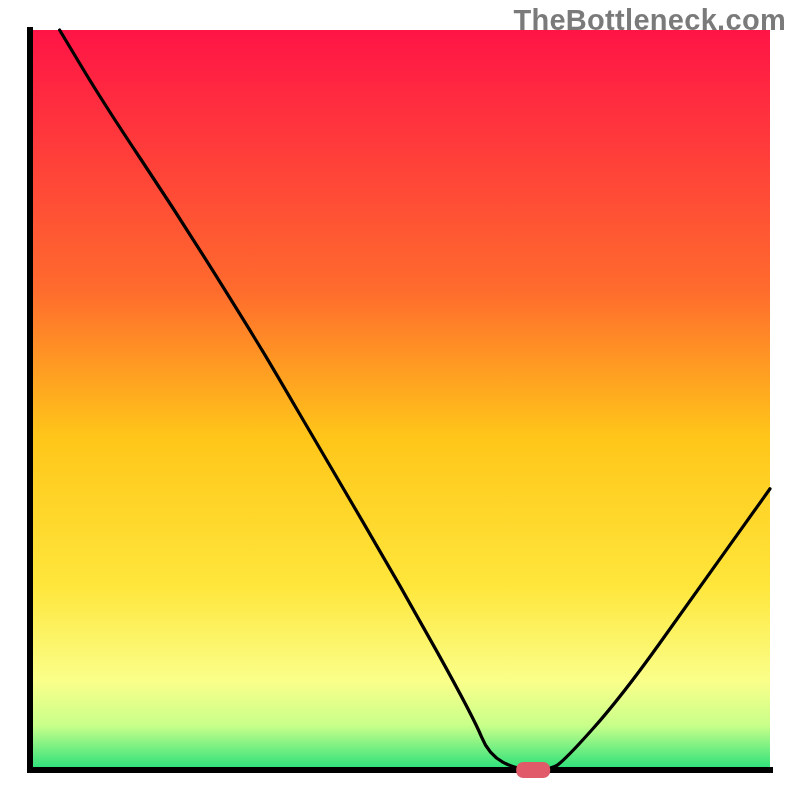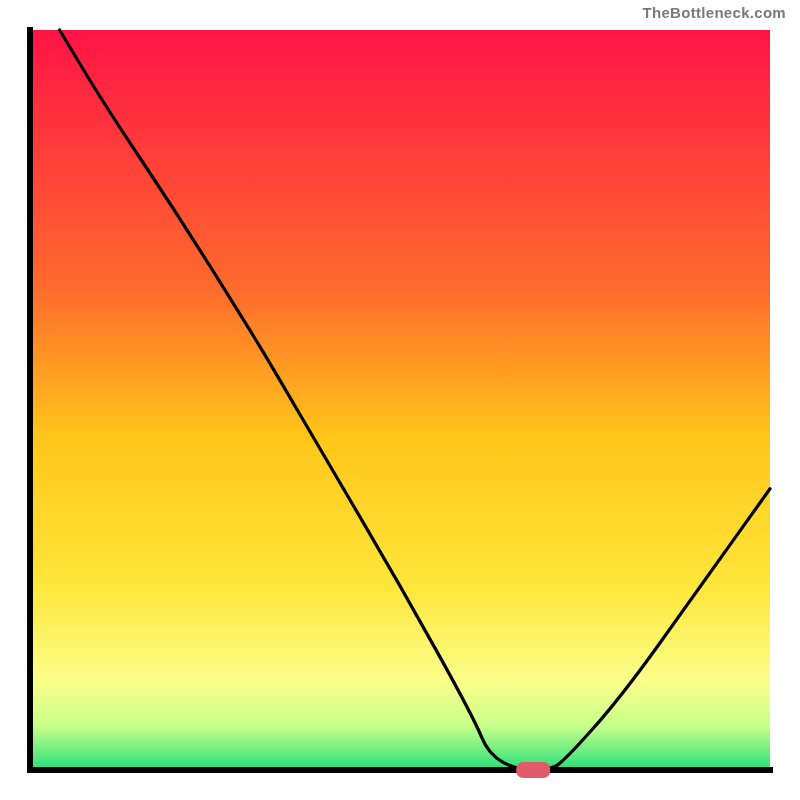--- a/index.html
+++ b/index.html
@@ -13,21 +13,21 @@
   }
   .stage {
     position: relative;
     width: 800px;
     height: 800px;
   }
   .watermark {
     position: absolute;
     top: 4px;
     right: 14px;
-    font-size: 15px;
+    font-size: 29px;
     font-weight: 600;
     color: #7a7a7a;
     letter-spacing: 0.3px;
     user-select: none;
   }
   svg {
     display: block;
   }
 </style>
 </head>

